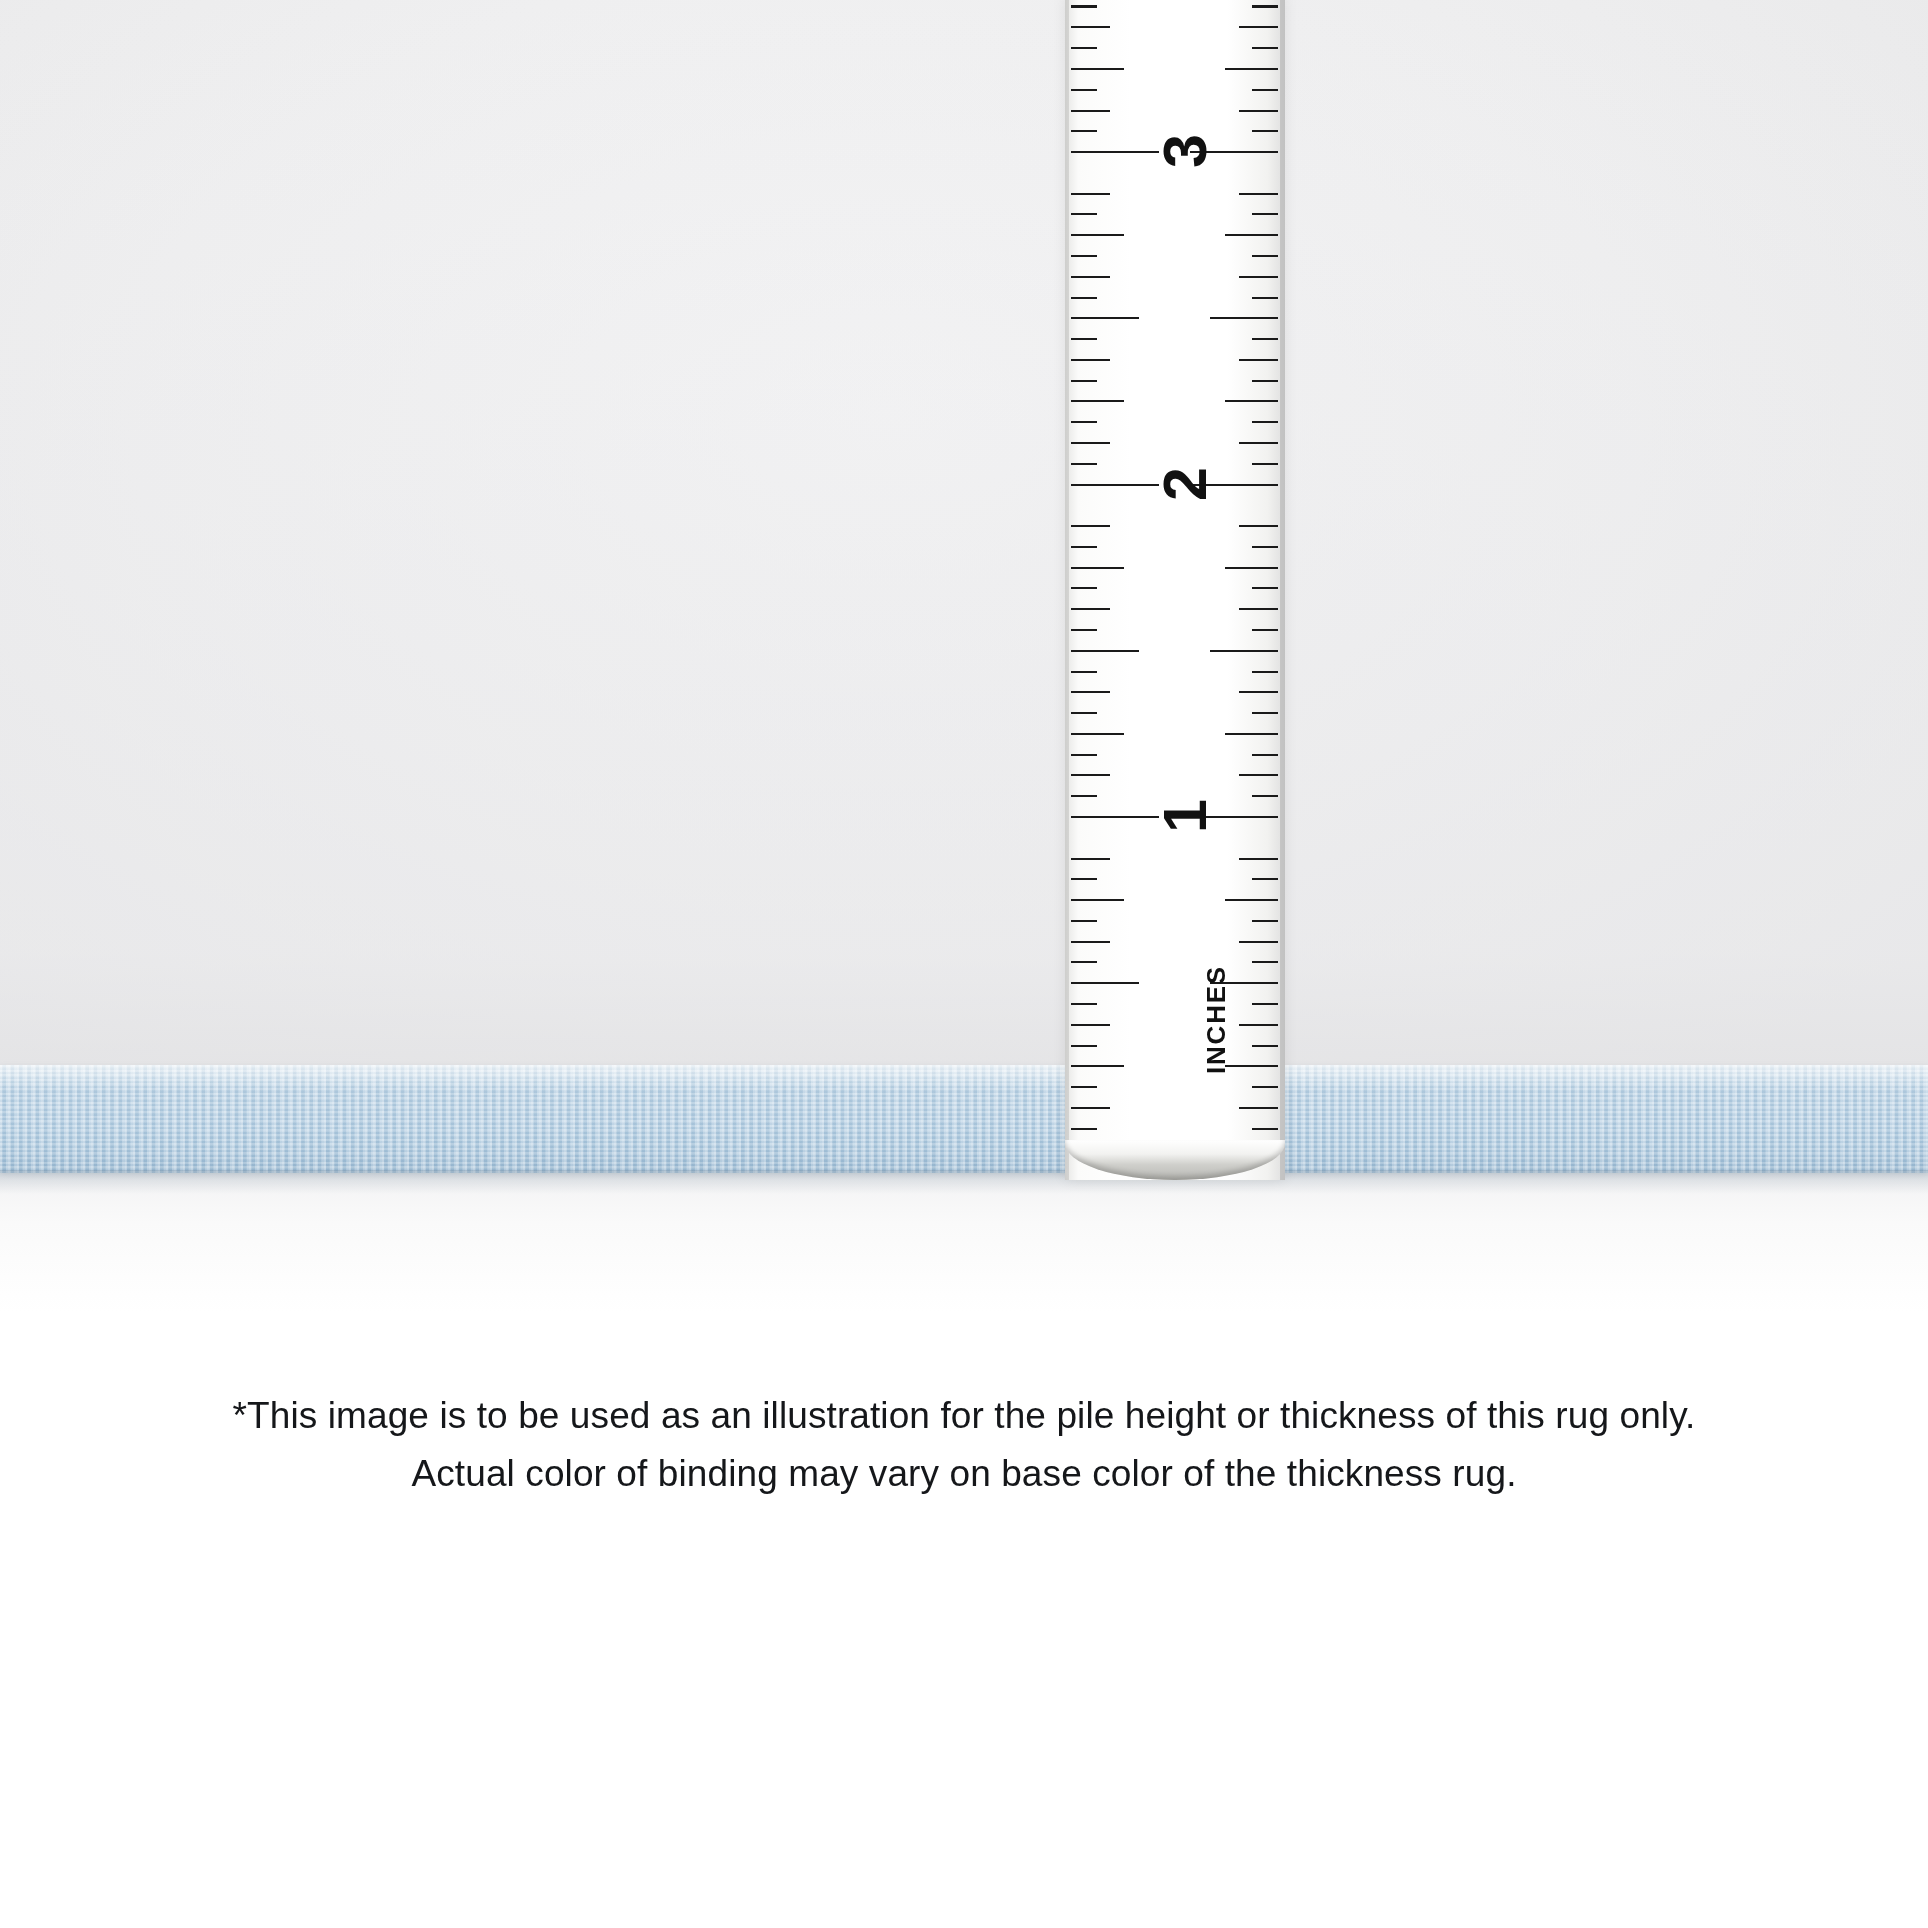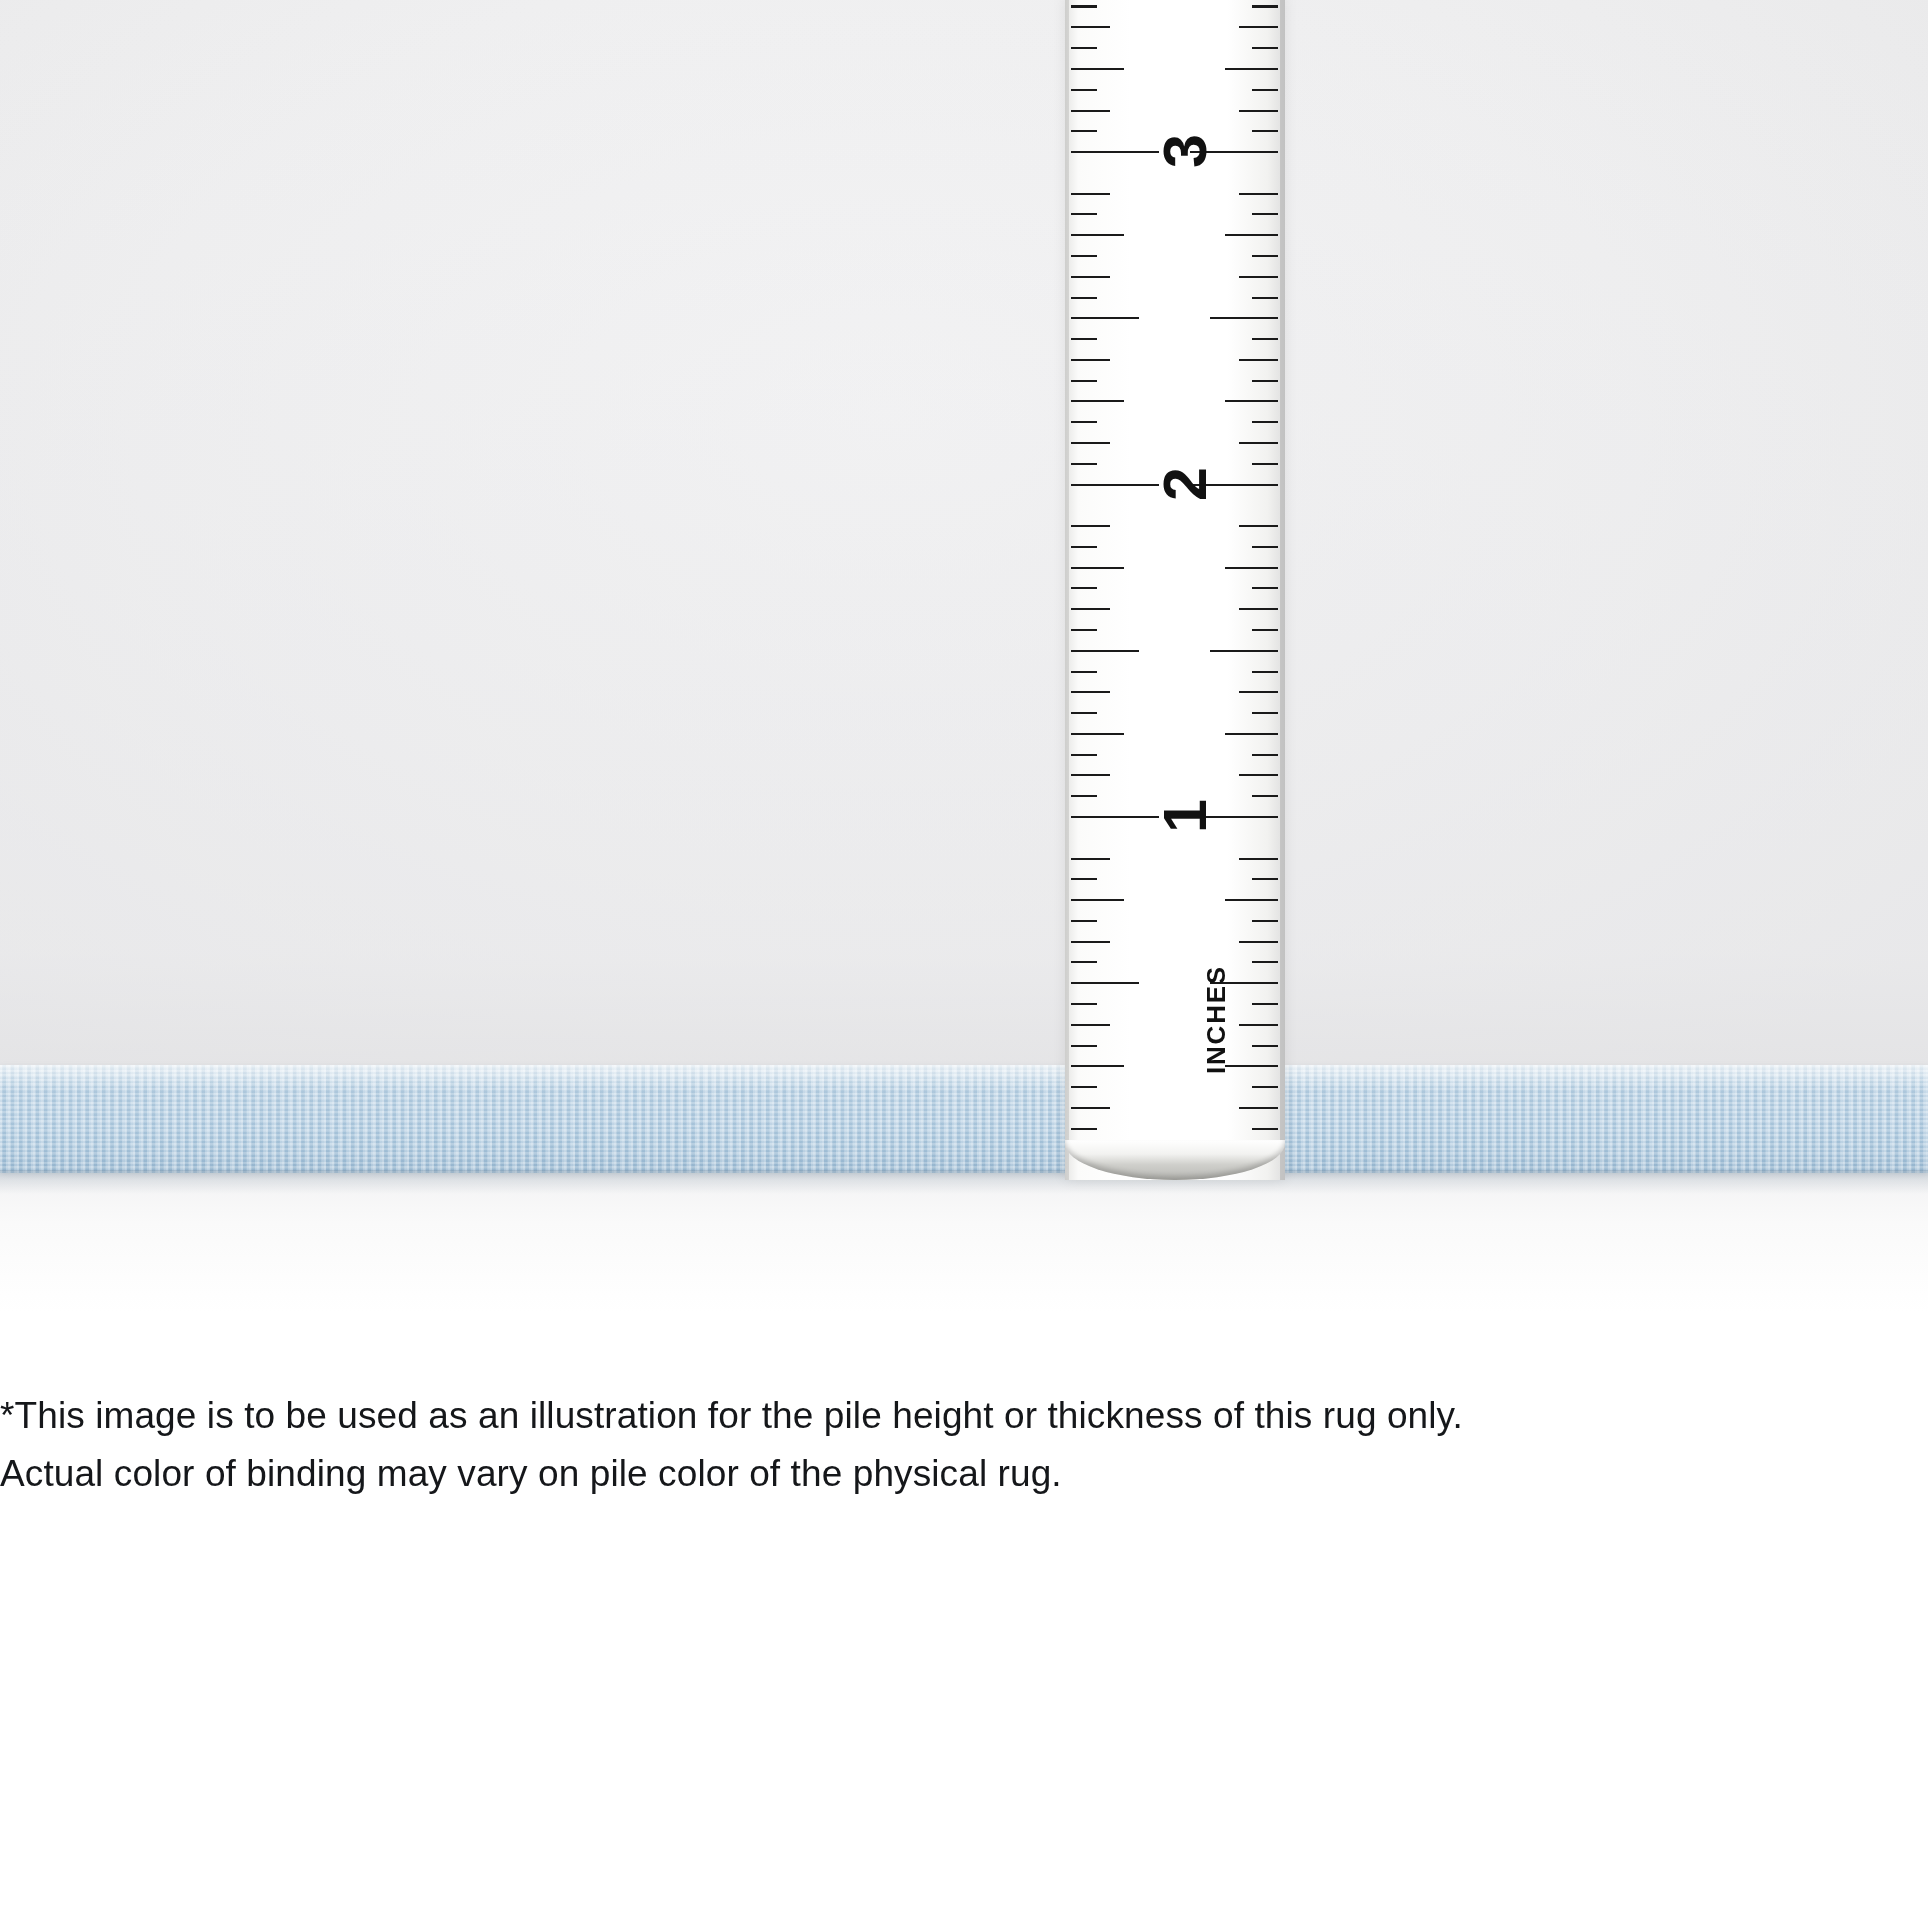--- a/index.html
+++ b/index.html
@@ -186,20 +186,21 @@
     transform: rotate(-90deg);
     font-weight: 700;
   }
 
   
   .caption {
     position: absolute;
     left: 0;
     top: 1387px;
     width: 1928px;
+    text-align: center;
     color: #15171a;
     font-size: 37px;
     line-height: 1.58;
     font-family: "Liberation Sans", sans-serif;
     letter-spacing: 0.1px;
   }
   .caption .line { display: block; }
 </style>
 </head>
 <body>
@@ -337,17 +338,17 @@
       <div class="num big" id="num2" style="top: 454px;">2</div>
       <div class="num big" id="num3" style="top: 121px;">3</div>
 
       <div class="ruler-tip"></div>
     </div>
 
   </div>
 
   <div class="caption">
     <span class="line">*This image is to be used as an illustration for the pile height or thickness of this rug only.</span>
-    <span class="line">Actual color of binding may vary on pile color of the physical rug.</span>
+    <span class="line">Actual color of binding may vary on base color of the thickness rug.</span>
   </div>
 
 </div>
 
 
 </body></html>

